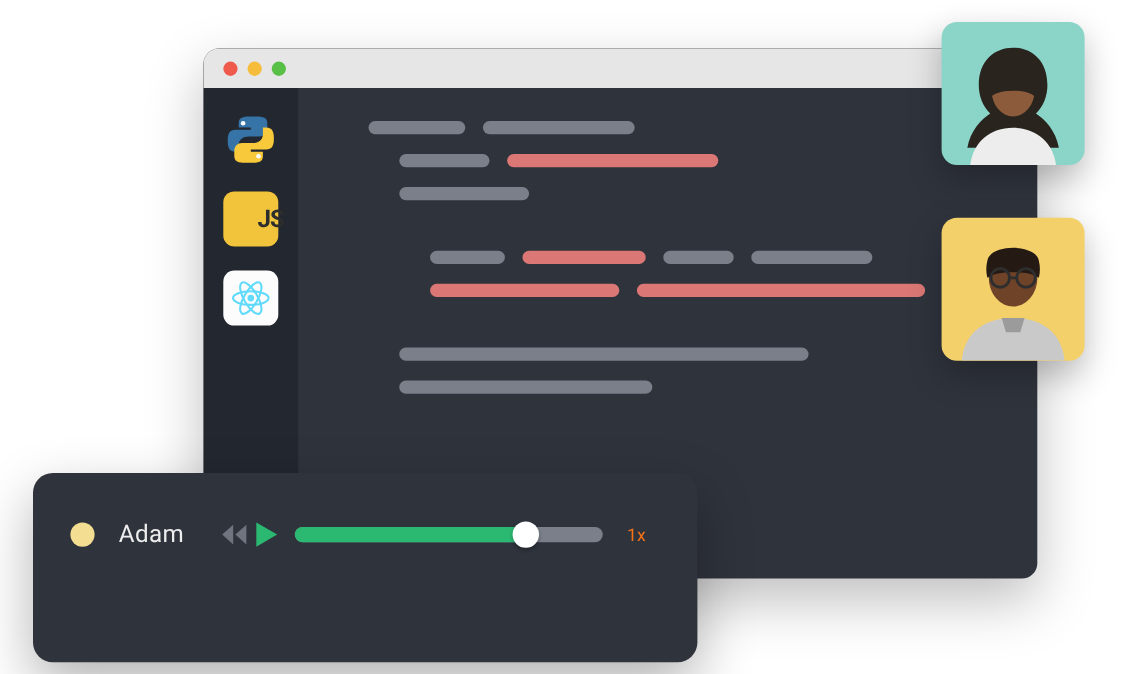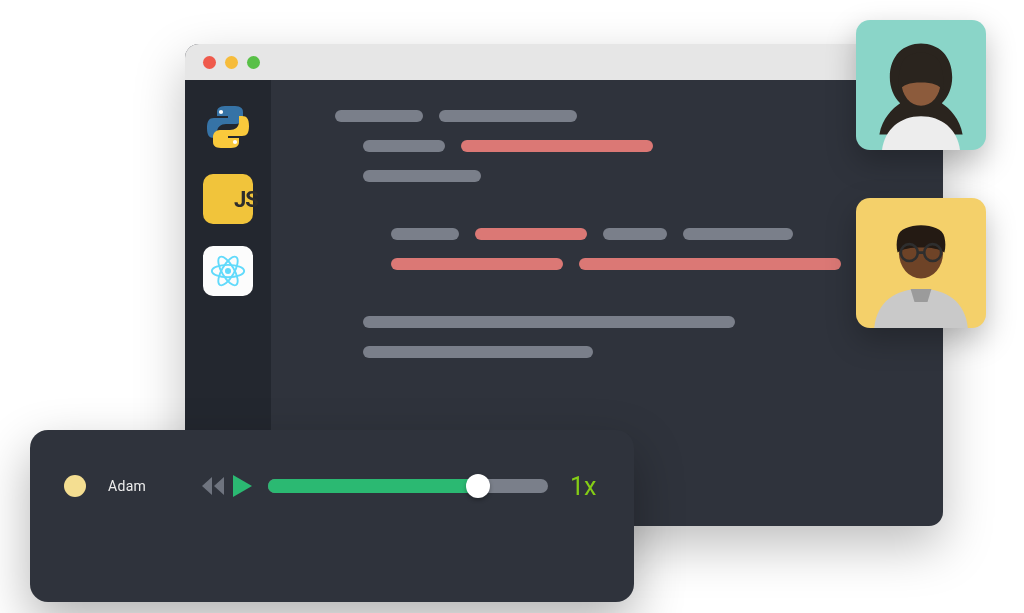--- a/index.html
+++ b/index.html
@@ -106,34 +106,34 @@
   .pb-row {
     display:flex;
     align-items:center;
     height:60px;
   }
   .pb-dot {
     width:22px; height:22px; border-radius:50%; margin-right:22px;
   }
   .pb-dot-yellow { background:#F4DE91; }
   .pb-dot-teal   { background:#25C3C9; }
-  .pb-name { width:92px; font-size:14px; letter-spacing:0.3px; }
+  .pb-name { width:92px; font-size:22px; letter-spacing:0.3px; }
 
   .pb-controls { display:flex; align-items:center; gap:4px; }
   .rewind-btn svg, .play-btn svg { display:block; }
 
   .track-wrap { position:relative; width:280px; height:14px; margin-left:14px; }
   .track-bg   { position:absolute; inset:0; background:#7A7F8A; border-radius:7px; }
   .track-fill { position:absolute; left:0; top:0; bottom:0; background:#2BB972; border-radius:7px; }
   .track-knob {
     position:absolute; top:50%; transform:translate(-50%,-50%);
     width:24px; height:24px; border-radius:50%; background:#fff;
     box-shadow:0 2px 4px rgba(0,0,0,0.3);
   }
-  .speed { margin-left:22px; font-size:25px; color:#84cc16; }
+  .speed { margin-left:22px; font-size:16px; color:#f97316; }
 
   .pb-time-bar {
     width:210px; height:11px; background:#6F747F; border-radius:6px;
     margin-left:52px;
   }
 </style>
 </head>
 <body>
 
 <div class="editor-window">

